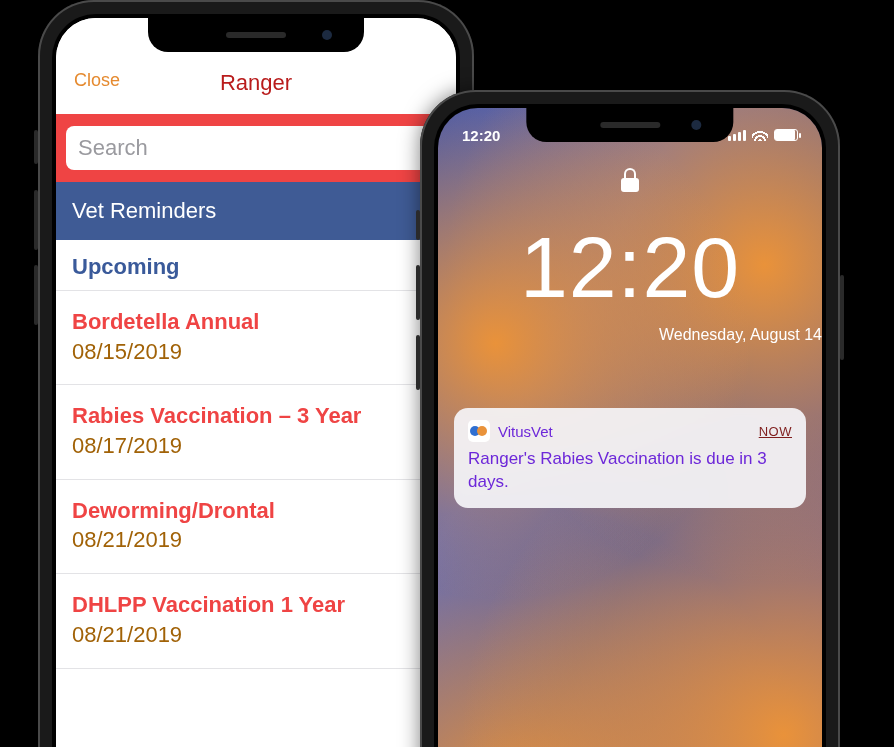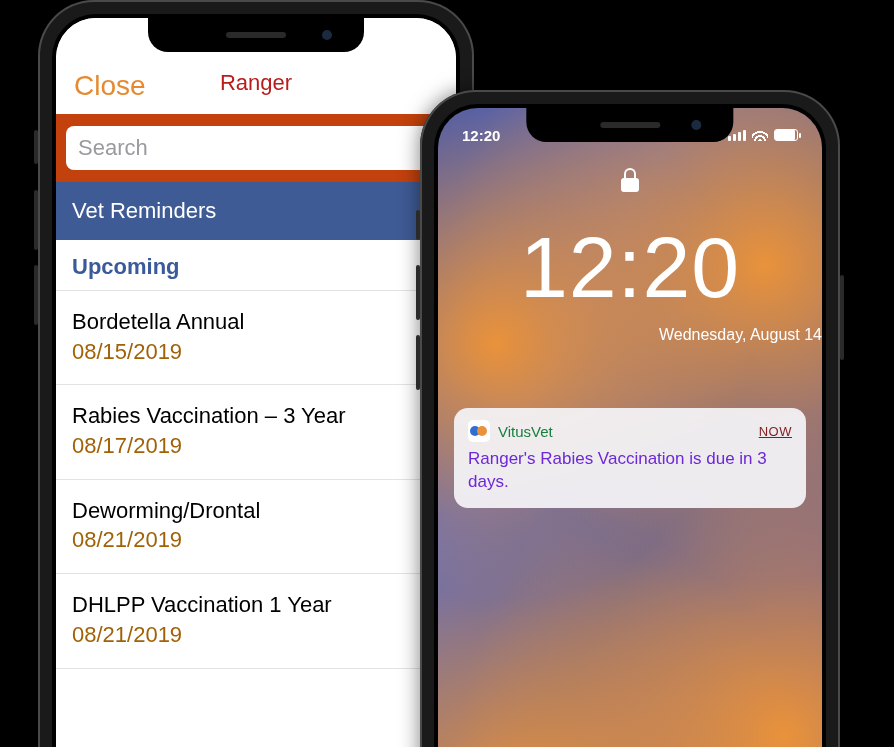--- a/index.html
+++ b/index.html
@@ -70,52 +70,52 @@
     font-size:20px;
   }
   .app-header {
     padding-top: 48px;
     height: 96px;
     display:flex; align-items:center;
     position:relative;
     background:#fff;
   }
   .close-link {
-    color:#e58a2f; font-size:28px; font-weight:400;
+    color:#e58a2f; font-size:18px; font-weight:400;
     position:absolute; left:18px; top:52px;
   }
   .app-title {
     color:#b91c1c; font-size:22px; font-weight:400;
     margin:0 auto;
     position:absolute; left:0; right:0; text-align:center; top:52px;
   }
 
   .search-wrap {
-    background:#c2410c; padding:12px 10px;
+    background:#ef4444; padding:12px 10px;
   }
   .search-box {
     background:#fff; border-radius:8px;
     height:44px; display:flex; align-items:center;
     padding:0 12px; color:#9a9a9f; font-size:22px;
   }
 
   .section-bar {
     background:#3f5b95; color:#fff;
     font-size:22px; padding:16px 16px;
   }
   .upcoming {
     color:#3a5a9a; font-size:22px; font-weight:600;
     padding:14px 16px 10px;
     border-bottom:1px solid #e3e3e6;
   }
   .item {
     padding:16px 16px 18px;
     border-bottom:1px solid #e3e3e6;
   }
-  .item .title { color:#000000; font-size:22px; line-height:1.35; }
+  .item .title { color:#ef4444; font-size:22px; line-height:1.35;font-weight:bold; }
   .item .date  { color:#a16207; font-size:22px; line-height:1.35; }
 
   
   #phone-right { left: 420px; top: 90px; width: 420px; height: 820px; }
   #phone-right .side-btn.l1 { left:-4px; top:120px; width:4px; height:30px; }
   #phone-right .side-btn.l2 { left:-4px; top:175px; width:4px; height:55px; }
   #phone-right .side-btn.l3 { left:-4px; top:245px; width:4px; height:55px; }
   #phone-right .side-btn.r1 { right:-4px; top:185px; width:4px; height:85px; }
 
   .lock-screen {
@@ -181,21 +181,21 @@
     backdrop-filter: blur(4px);
   }
   .notif-head { display:flex; align-items:center; gap:8px; margin-bottom:6px;}
   .notif-appicon {
     width:22px; height:22px; border-radius:5px; background:#fff;
     display:flex; align-items:center; justify-content:center;
     position:relative;
   }
   .notif-appicon .b1{ width:10px;height:10px;border-radius:50%;background:#2f6fd1;position:absolute;left:2px;top:6px;}
   .notif-appicon .b2{ width:10px;height:10px;border-radius:50%;background:#e9923a;position:absolute;left:9px;top:6px;}
-  .notif-appname { font-size:15px; color:#15803d; }
+  .notif-appname { font-size:15px; color:#6d28d9; }
   .notif-when { margin-left:auto; font-size:13px; color:#7f1d1d; letter-spacing:.5px;text-decoration:underline;}
   .notif-body { font-size:17px; line-height:1.35; color:#6d28d9; }
 
 </style>
 </head>
 <body>
 
 <div class="phone" id="phone-left">
   <div class="side-btn l1"></div>
   <div class="side-btn l2"></div>

